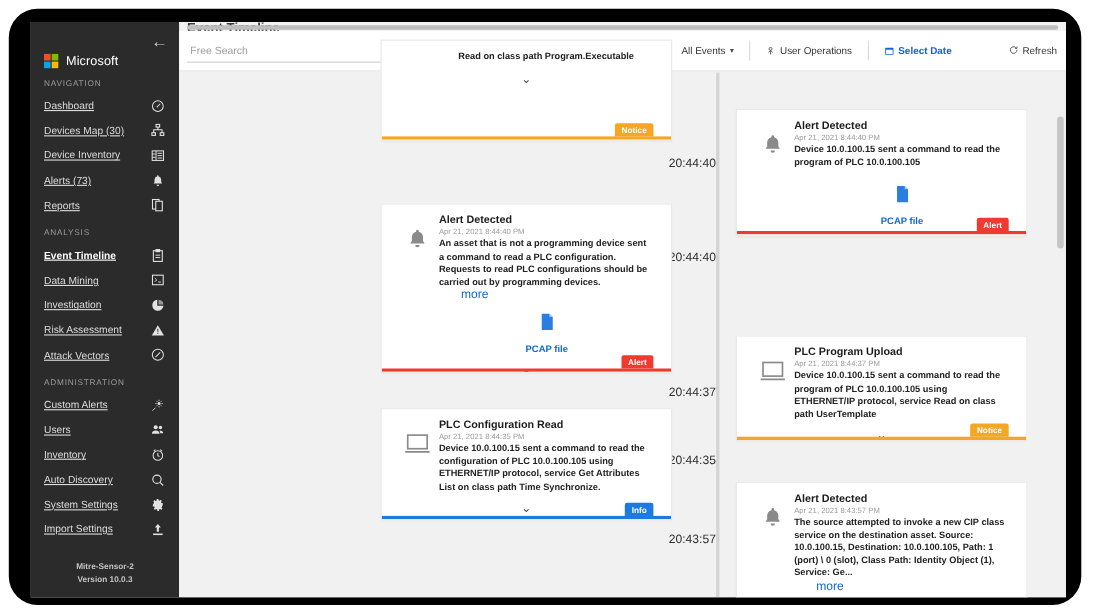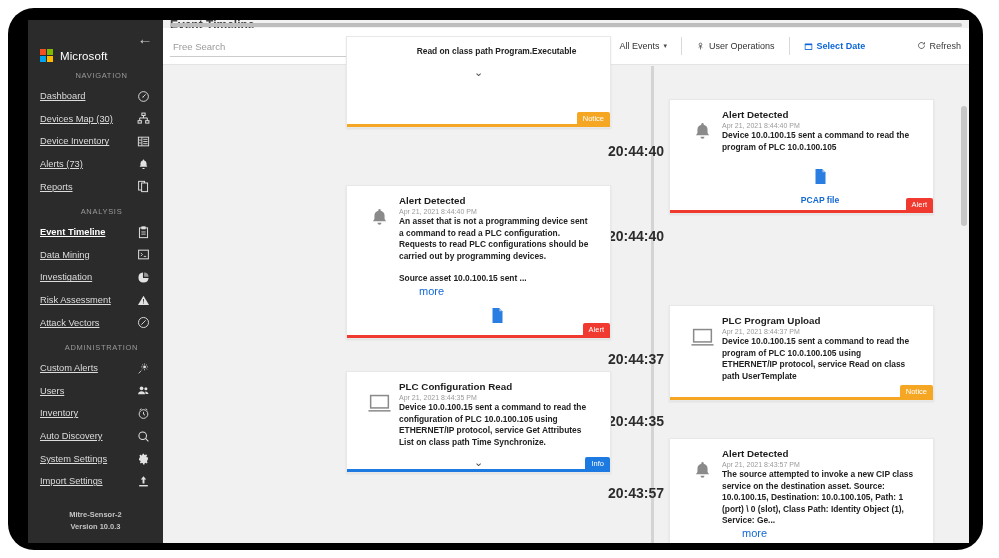--- a/index.html
+++ b/index.html
@@ -49,21 +49,21 @@
   .brand-text {
     color: #ffffff; font-size: 11.5px; margin-left: 7px; letter-spacing: .1px;
   }
   .collapse-btn {
     position: absolute; right: 10px; top: 12px;
     width: 16px; height: 16px; color: #d0d0d0;
     font-size: 15px; line-height: 14px; text-align: center;
   }
   .sect-head {
     font-size: 7.5px; letter-spacing: .7px; color: #9a9a9a;
-    padding: 9px 0 5px 12px; text-transform: uppercase; text-align: center;
+    padding: 9px 0 5px 12px; text-transform: uppercase;
   }
   .nav-item {
     position: relative;
     height: 22.6px;
     display: flex; align-items: center;
     padding: 0 13px 0 12px;
     font-size: 9.3px; color: #dcdcdc;
   }
   .nav-item.active { color: #ffffff; font-weight: bold; }
   .nav-item .lbl { flex: 1; white-space: nowrap; text-decoration: underline; }
@@ -140,22 +140,22 @@
     position: absolute;
     background: #ffffff;
     border: 1px solid #e8e8e8;
     box-shadow: 0 1px 2px rgba(0,0,0,.08);
     overflow: hidden;
   }
   .card .strip {
     position: absolute; left: 0; right: 0; bottom: 0; height: 3px;
   }
   .card .badge {
-    position: absolute; right: 0; bottom: 3px;
-    font-size: 7.5px; font-weight: normal; color: #ffffff;
+    position: absolute; right: 16px; bottom: 3px;
+    font-size: 7.5px; font-weight: bold; color: #ffffff;
     padding: 1.5px 6px 1.5px 6px;
     border-radius: 2px 2px 0 0;
   }
   .card-body { display: flex; padding: 9px 12px 0 12px; }
   .card-ico {
     flex: 0 0 40px; display: flex; justify-content: center;
     padding-top: 12px; color: #8a8a8a;
   }
   .card-main { flex: 1; padding-right: 4px; }
   .card-title { font-size: 9.8px; font-weight: bold; color: #1c1c1c; }
@@ -174,21 +174,21 @@
     flex-direction: column;
   }
   .pcap-lbl { font-size: 8.6px; font-weight: bold; color: #1268d4; }
   .chev {
     text-align: center; color: #4c4c4c; font-size: 11px;
     line-height: 10px; padding: 9px 0 8px;
   }
 
   .ts {
     position: absolute;
-    font-size: 14px; font-weight: bold; color: #2c2c2c;
+    font-size: 11px; font-weight: normal; color: #2c2c2c;
     white-space: nowrap;
   }
 
   
   .vscroll {
     position: absolute; right: 2px; top: 0; width: 6px; bottom: 0;
     background: transparent;
   }
   .vscroll .thumb {
     position: absolute; left: 0; width: 6px; top: 40px; height: 120px;
@@ -481,21 +481,20 @@
             <div class="card-ico">
               <svg width="21" height="21" viewBox="0 0 24 24" fill="currentColor">
                   <path d="M12 2.2a1.35 1.35 0 011.35 1.35v.75a5.9 5.9 0 014.45 5.6v3.9l1.7 2.5H4.5l1.7-2.5v-3.9a5.9 5.9 0 014.45-5.6v-.75A1.35 1.35 0 0112 2.2z"></path>
                   <path d="M9.7 18.1h4.6a2.3 2.3 0 01-4.6 0z"></path>
                 </svg>
             </div>
             <div class="card-main">
               <div class="card-title">Alert Detected</div>
               <div class="card-time">Apr 21, 2021 8:44:40 PM</div>
               <div class="card-desc">An asset that is not a programming device sent a command to read a PLC configuration. Requests to read PLC configurations should be carried out by programming devices.</div>
-              <div class="card-sub">Source asset 10.0.100.15 sent ...</div>
               <div class="more-link">more</div>
               <div class="pcap">
                 <span>
                   <svg width="13" height="15" viewBox="0 0 20 24" fill="#2a7de1">
                       <path d="M2 0h11l5 5v19H2z"></path>
                       <path d="M13 0l5 5h-5z" fill="#ffffff" opacity=".55"></path>
                     </svg>
                 </span>
                 <span class="pcap-lbl">PCAP file</span>
               </div>

